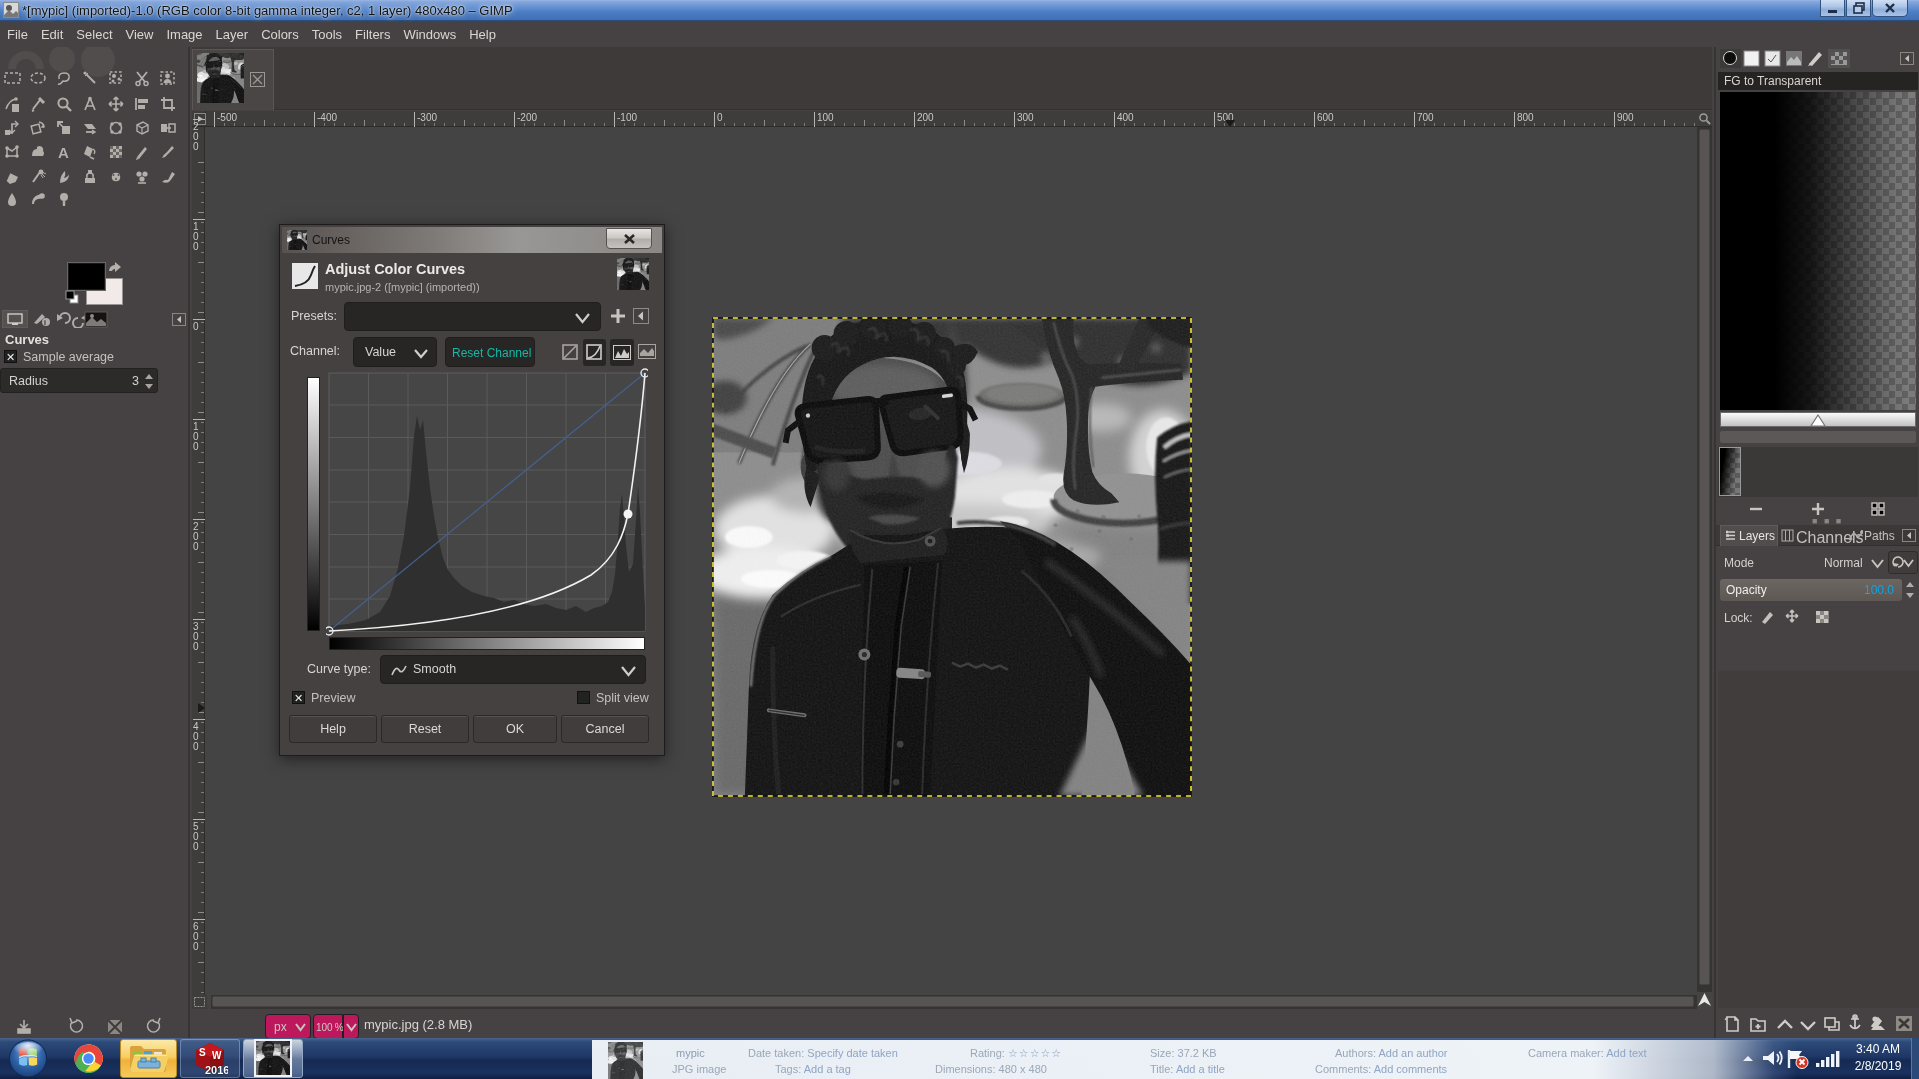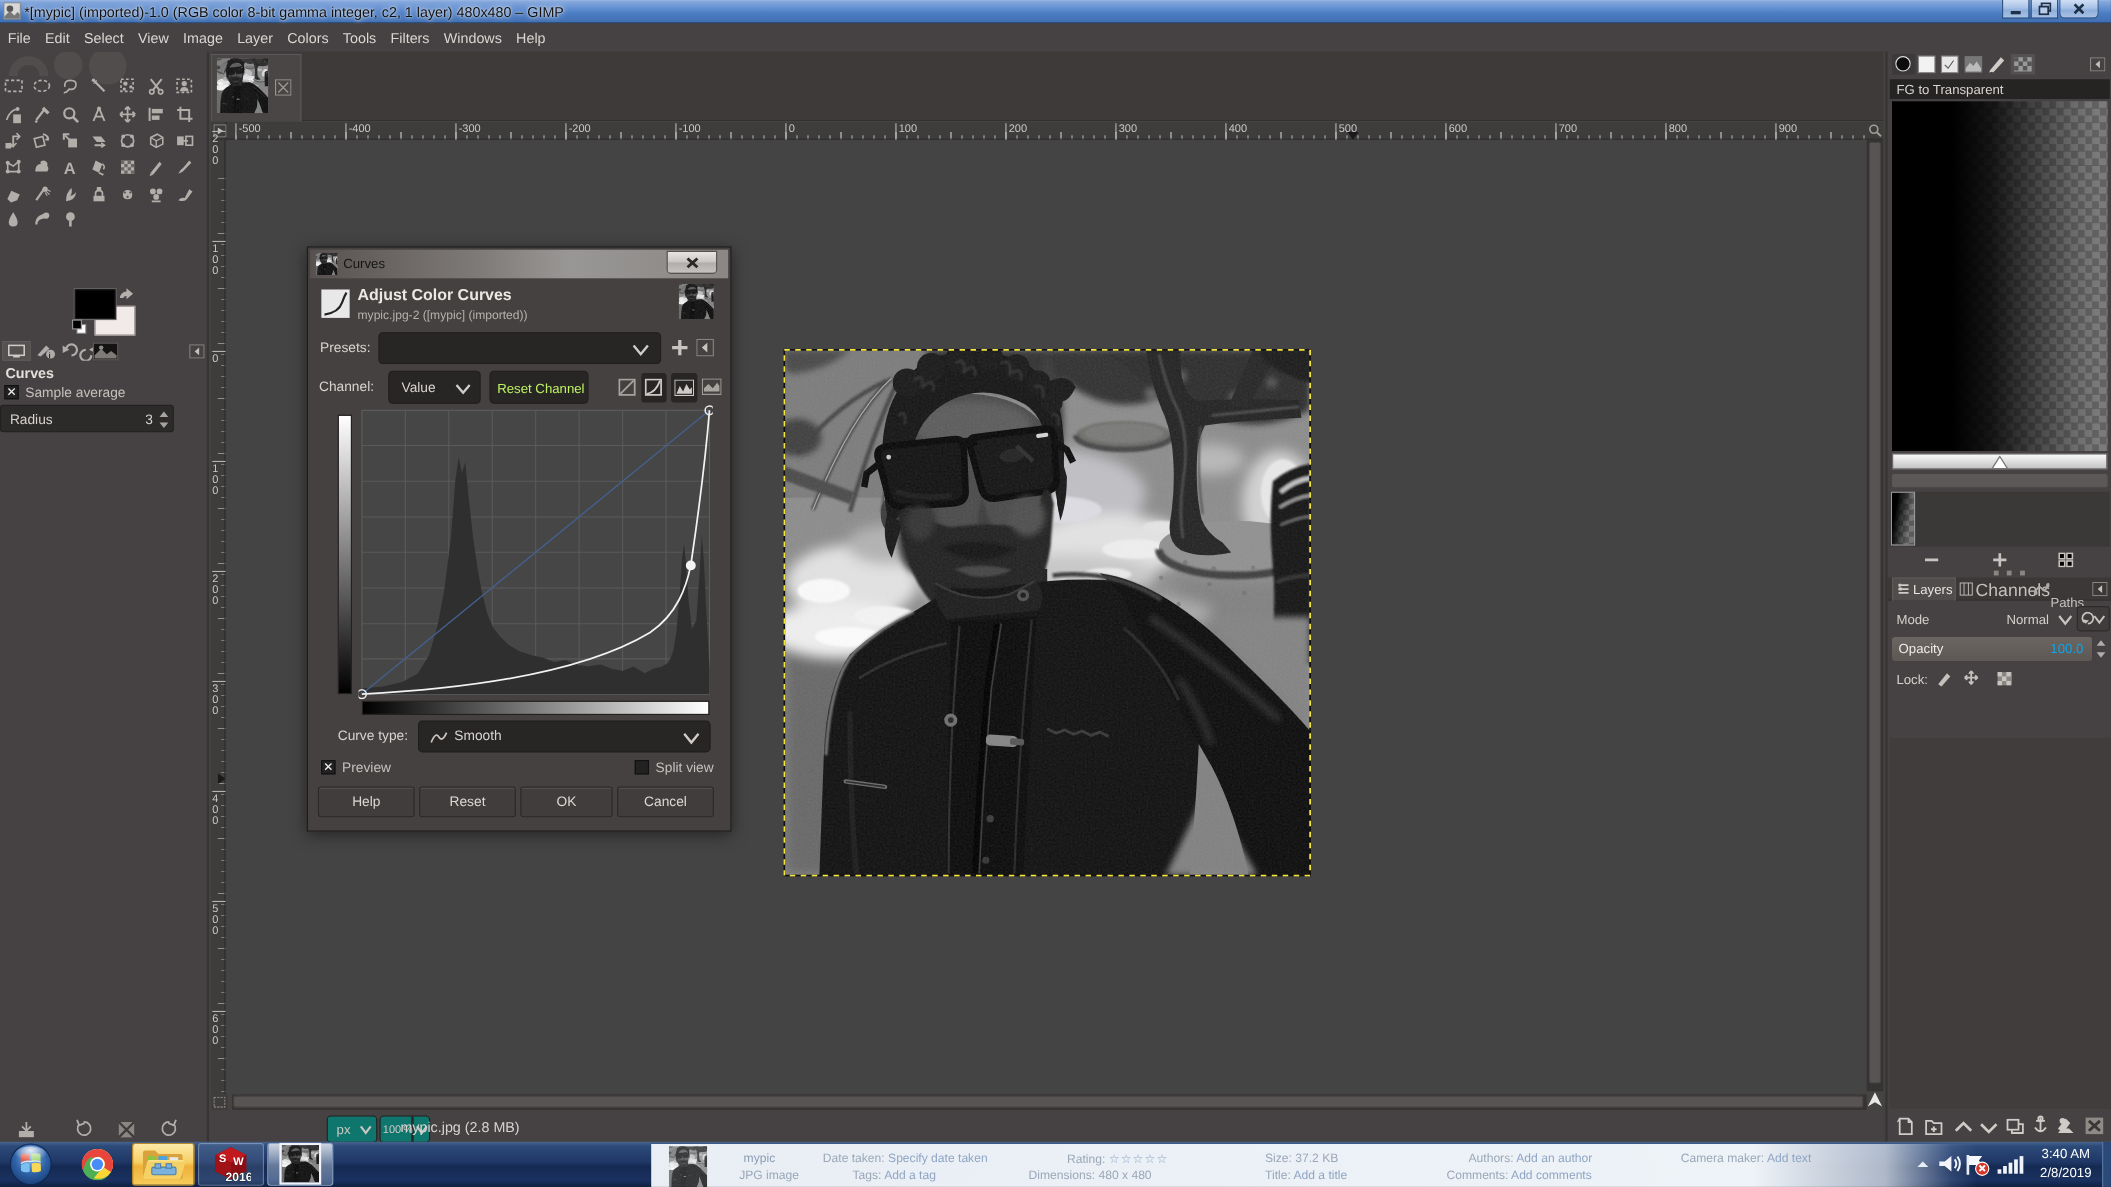--- a/index.html
+++ b/index.html
@@ -42,21 +42,21 @@
       repeating-linear-gradient(180deg, #7c7c7c 0, #7c7c7c 1px, transparent 1px, transparent 10px);
     background-size:7px 100%,4px 100%; background-position:6px 35px,9px 35px; background-repeat:no-repeat,no-repeat; }
   .vlab { position:absolute; left:1px; font-size:10px; color:#c8c8c8; line-height:10px; width:12px; text-align:left;
     border-top:1px solid #b5b5b5; padding-top:2px; }
   #canvasbg { left:13px; top:80px; width:1492px; height:868px; background:#454444; }
   #vsb { left:1505px; top:80px; width:15px; height:865px; background:#363333; }
   #vsb .thumb { position:absolute; left:2px; top:2px; width:11px; height:856px; background:#585454; border:1px solid #474343; border-radius:2px;}
   #hsb { left:19px; top:948px; width:1486px; height:14px; background:#363333; }
   #hsb .thumb { position:absolute; left:1px; top:1px; width:1482px; height:11px; background:#585454; border:1px solid #474343; border-radius:2px;}
   #statusbar { left:0px; top:962px; width:1520px; height:29px; background:#464243; color:#d8d4d0; font-size:13px; }
-  .combo { background:#0f766e; border:1px solid #211f1f; border-radius:4px; color:#ccc8c4;margin-left:32px; }
+  .combo { background:#be185d; border:1px solid #211f1f; border-radius:4px; color:#ccc8c4; }
 
   
   #photo { left:713px; top:318px; width:480px; height:480px; }
 
   
   #dlg { left:279px; top:224px; width:386px; height:532px; background:#454141; border:1px solid #1d1b1b; box-shadow:0 3px 14px rgba(0,0,0,.5); }
   #dlgtitle { left:2px; top:2px; width:380px; height:26px;
     background:linear-gradient(90deg,#57524f 0,#7e7a78 40%,#999795 62%,#8a8785 100%); color:#141414; font-size:12px; }
   #dlgclose { left:326px; top:3px; width:46px; height:21px; background:linear-gradient(180deg,#e8e6e4 0,#cbc8c5 45%,#b2aeab 55%,#c6c2bf 100%);
     border:1px solid #565250; border-radius:0 0 4px 4px; text-align:center; color:#232120; font-weight:bold; font-size:12px; }
@@ -683,21 +683,21 @@
       </svg>
 
     <div class="dlab" style="left:10px;top:119px;font-weight:normal;">Channel:</div>
     <div class="dinput" style="left:73px;top:112px;width:84px;height:30px;">
       <span style="position:absolute;left:11px;top:7px;font-size:12.5px;color:#d8d4d0;">Value</span>
       <svg style="position:absolute;right:8px;top:11px" width="14" height="10">
           <path d="M1 1 L7 8 L13 1" fill="none" stroke="#d0ccc8" stroke-width="2.2"></path>
         </svg>
       </div>
     <div class="dinput" style="left:165px;top:112px;width:90px;height:30px;white-space:nowrap;">
-      <span style="position:absolute;left:6px;top:8px;font-size:12px;color:#bef264;">Reset Channel</span>
+      <span style="position:absolute;left:6px;top:8px;font-size:12px;color:#14b8a6;">Reset Channel</span>
       </div>
     <svg class="abs" style="left:282px;top:119px" width="17" height="17">
         <rect x="1" y="1" width="14" height="14" fill="none" stroke="#a8a4a0" stroke-width="1.6"></rect>
         <path d="M2 14 L14 2" stroke="#a8a4a0" stroke-width="1.6"></path>
       </svg>
     <div class="abs" style="left:303px;top:114px;width:23px;height:27px;background:#282525;border-radius:3px;">
       <svg style="margin:5px 3px" width="17" height="17">
           <rect x="1" y="1" width="14" height="14" fill="none" stroke="#cfcbc7" stroke-width="1.6"></rect>
           <path d="M2 14 Q10 13 14 2" fill="none" stroke="#cfcbc7" stroke-width="1.6"></path>
         </svg></div>
@@ -806,21 +806,21 @@
       <svg style="position:absolute;left:65px;top:4px" width="13" height="13" fill="none" stroke="#b0aca8">
           <rect x="1" y="1" width="11" height="11"></rect>
           <path d="M4.5 1 V12 M8.5 1 V12"></path>
         </svg>
       <span style="position:absolute;left:80px;top:4px;font-size:16px;color:#c4c0bc;">Channels</span>
       <svg style="position:absolute;left:133px;top:4px" width="14" height="13" fill="none" stroke="#b0aca8">
           <path d="M1 10 Q4 2 7 6 Q10 10 13 3" stroke-width="1.6"></path>
           <circle cx="1.5" cy="10" r="1.4" fill="#b0aca8"></circle>
           <circle cx="13" cy="3" r="1.4" fill="#b0aca8"></circle>
         </svg>
-      <span style="position:absolute;left:148px;top:4px;font-size:12px;color:#c4c0bc;margin-top:12px;">Paths</span>
+      <span style="position:absolute;left:148px;top:4px;font-size:12px;color:#c4c0bc;">Paths</span>
       <svg style="position:absolute;left:186px;top:4px" width="14" height="13">
           <rect x="0.5" y="0.5" width="13" height="12" fill="none" stroke="#8a8682"></rect>
           <path d="M9 3 L5 6.5 L9 10 Z" fill="#c4c0bc"></path>
         </svg>
     </div>
 
     <div class="rd" style="left:8px;top:509px;font-size:12px;color:#d4d0cc;">Mode</div>
     <div class="rd" style="left:108px;top:509px;font-size:12px;color:#d4d0cc;">Normal</div>
     <svg class="rd" style="left:155px;top:512px" width="13" height="10">
         <path d="M1 1 L6.5 8 L12 1" fill="none" stroke="#c8c4c0" stroke-width="2"></path>

